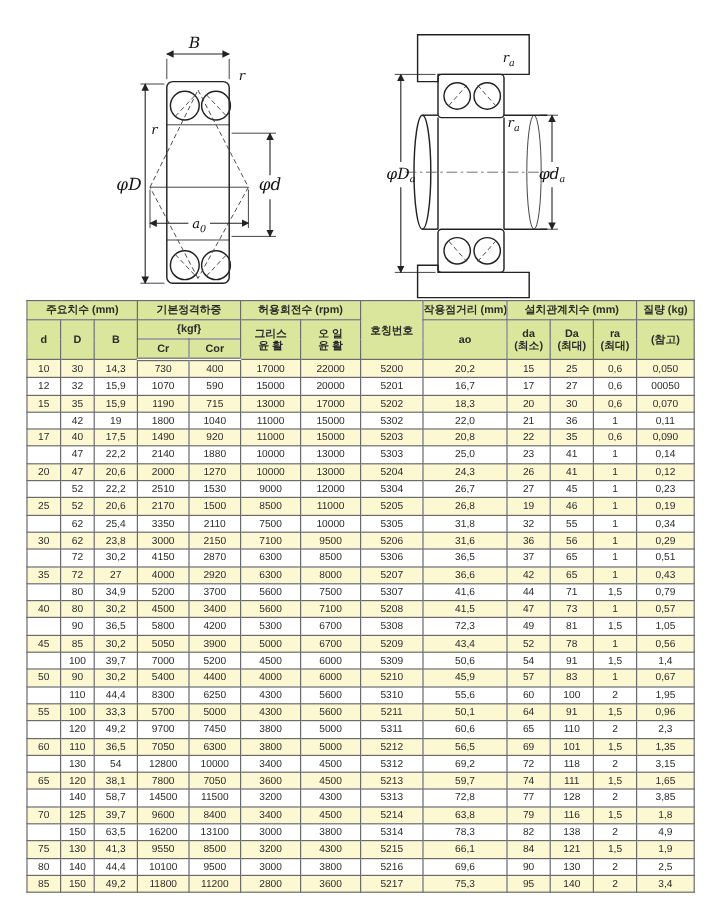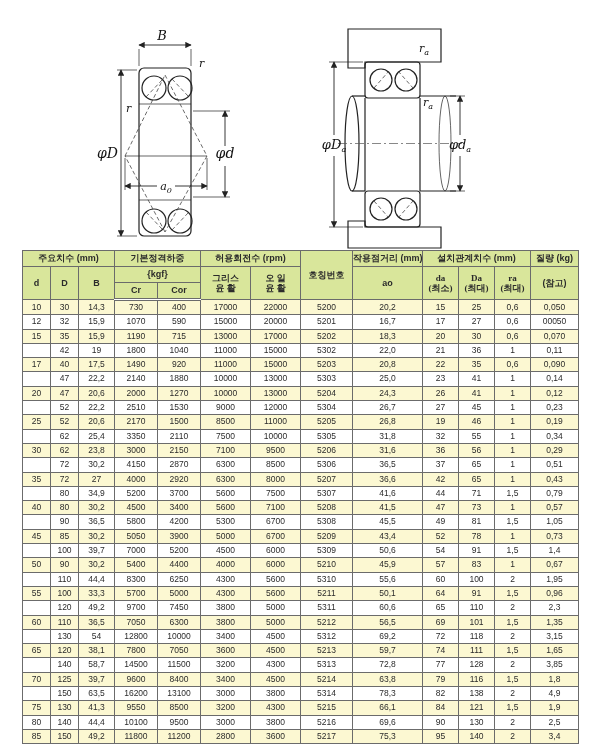--- a/index.html
+++ b/index.html
@@ -11,21 +11,21 @@
        font-family:"Liberation Sans",sans-serif;}
   .diagram-area{position:absolute;left:0;top:0;width:600px;height:250px;}
   .dlabel{font-family:"DejaVu Serif",serif;font-style:italic;fill:#111;}
   .subts{font-size:8px;}
   .table-wrap{position:absolute;left:22px;top:250px;width:556px;}
   table{border-collapse:collapse;table-layout:fixed;width:556px;}
   th,td{border:1px solid var(--border);padding:0;text-align:center;vertical-align:middle;
         color:var(--text);overflow:hidden;white-space:nowrap;}
   thead th{background:var(--header-bg);font-size:9px;font-weight:bold;height:15px;line-height:1.15;text-align:center;}
   thead tr:last-child th{border-bottom:3px double var(--border);}
-  thead th div{line-height:1.15;font-family:Liberation Serif, serif;}
+  thead th div{line-height:1.15;}
   tbody td{font-size:8.5px;height:13.3px;line-height:13.3px;background:var(--row-white);}
   tbody tr.alt td{background:var(--row-alt);}
   svg .dim{stroke:var(--line);stroke-width:0.9;fill:none;}
   svg .ext{stroke:var(--line);stroke-width:0.7;fill:none;}
   svg .solid{stroke:var(--line);stroke-width:1.2;fill:none;}
   svg .dash{stroke:#444;stroke-width:0.8;fill:none;stroke-dasharray:4 2.5;}
   svg .cline{stroke:#555;stroke-width:0.7;fill:none;stroke-dasharray:9 3 2 3;}
 </style>
 </head>
 <body>
@@ -423,40 +423,40 @@
         </tr>
         <tr>
           <td></td>
           <td>90</td>
           <td>36,5</td>
           <td>5800</td>
           <td>4200</td>
           <td>5300</td>
           <td>6700</td>
           <td>5308</td>
-          <td>45,5</td>
+          <td>72,3</td>
           <td>49</td>
           <td>81</td>
           <td>1,5</td>
           <td>1,05</td>
         </tr>
         <tr class="alt">
           <td>45</td>
           <td>85</td>
           <td>30,2</td>
           <td>5050</td>
           <td>3900</td>
           <td>5000</td>
           <td>6700</td>
           <td>5209</td>
           <td>43,4</td>
           <td>52</td>
           <td>78</td>
           <td>1</td>
-          <td>0,73</td>
+          <td>0,56</td>
         </tr>
         <tr>
           <td></td>
           <td>100</td>
           <td>39,7</td>
           <td>7000</td>
           <td>5200</td>
           <td>4500</td>
           <td>6000</td>
           <td>5309</td>

